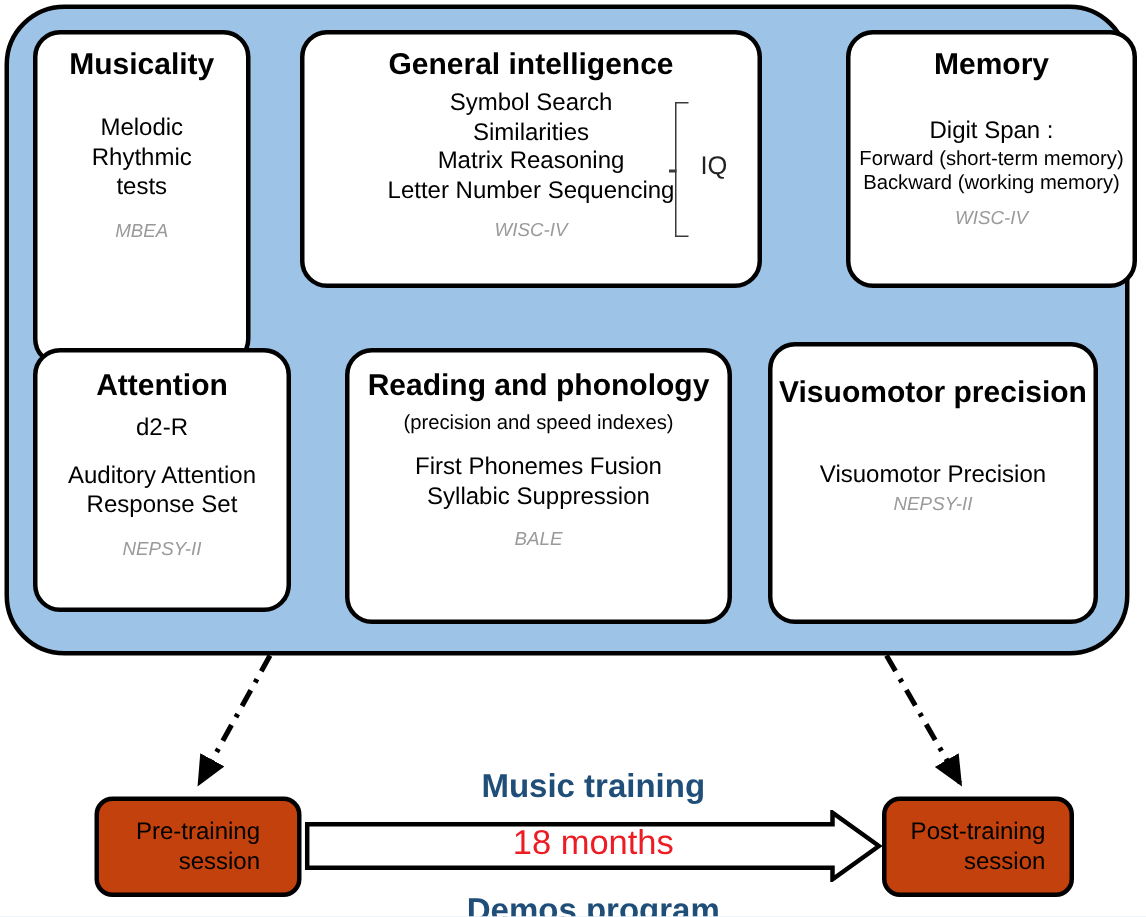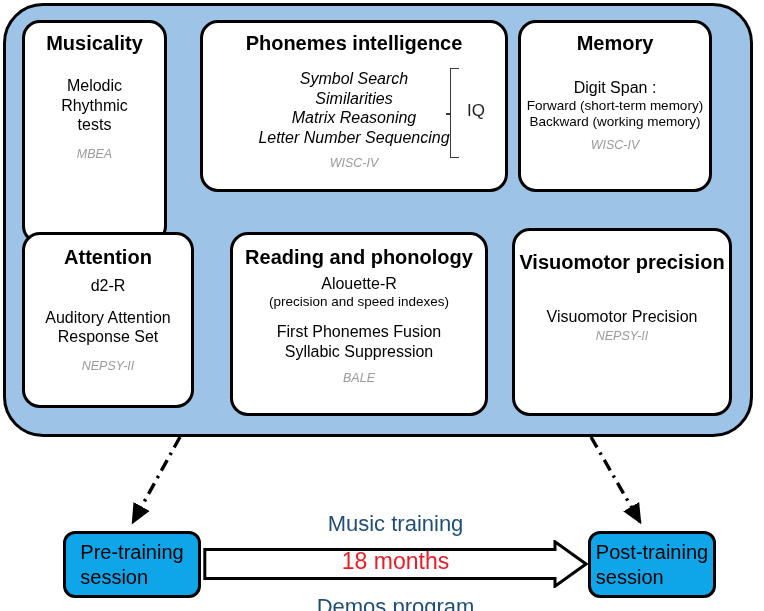--- a/index.html
+++ b/index.html
@@ -60,24 +60,24 @@
   .spacer{ height:12px; }
 
   
   #card-musicality{ left:22px; top:20px; width:145px; height:224px; }
   #card-musicality .title{ margin-top:9px; }
   #card-musicality .body{ margin-top:22px; }
   #card-musicality .src{ margin-top:12px; }
 
   #card-general{ left:200px; top:20px; width:308px; height:172px; }
   #card-general .title{ margin-top:9px; }
-  #card-general .body{ margin-top:15px;font-style:italic; }
+  #card-general .body{ margin-top:5px; }
   #card-general .src{ margin-top:9px; }
 
-  #card-memory{ left:518px; top:20px; width:194px; height:172px; }
+  #card-memory{ left:564px; top:20px; width:194px; height:172px; }
   #card-memory .title{ margin-top:9px; }
   #card-memory .body{ margin-top:24px;text-align:center; }
   #card-memory .src{ margin-top:8px; }
 
   #card-attention{ left:22px; top:232px; width:172px; height:176px; }
   #card-attention .title{ margin-top:11px; }
   #card-attention .body{ margin-top:8px; }
   #card-attention .src{ margin-top:12px; }
 
   #card-reading{ left:230px; top:232px; width:258px; height:184px; }
@@ -119,46 +119,46 @@
   .connector{
     position:absolute;
     left:0; top:0;
     width:764px; height:611px;
     pointer-events:none;
   }
 
   
   .session-box{
     position:absolute;
-    background:#0ea5e9;
+    background:#c2410c;
     border:3px solid #000000;
     border-radius:12px;
     box-sizing:border-box;
     display:flex;
     align-items:center;
     justify-content:center;
-    text-align:left;
-    font-size:20px;
+    text-align:right;
+    font-size:16px;
     color:#000000;
     line-height:1.25;
   }
   #session-pre{ left:63px; top:531px; width:138px; height:67px; }
   #session-post{ left:588px; top:531px; width:128px; height:67px; }
 
   
   #training-arrow{
     position:absolute;
     left:203px; top:540px;
     width:385px; height:48px;
   }
 
   
   .label-blue{
     position:absolute;
-    font-weight:normal;
+    font-weight:bold;
     font-size:22px;
     color:#1F4E79;
     white-space:nowrap;
     text-align:center;
   }
   #label-music-training{ left:203px; top:511px; width:385px; }
   #label-demos-program{ left:203px; top:584px; width:385px;margin-top:10px; }
   #label-18-months{
     position:absolute;
     left:203px; top:548px; width:385px;
@@ -179,21 +179,21 @@
     <div class="title">Musicality</div>
     <div class="body">
       <div class="line">Melodic</div>
       <div class="line">Rhythmic</div>
       <div class="line">tests</div>
     </div>
     <div class="src">MBEA</div>
   </div>
 
   <div class="card" id="card-general">
-    <div class="title">Phonemes intelligence</div>
+    <div class="title">General intelligence</div>
     <div class="body">
       <div class="line">Symbol Search</div>
       <div class="line">Similarities</div>
       <div class="line">Matrix Reasoning</div>
       <div class="line">Letter Number Sequencing</div>
     </div>
     <div class="src">WISC-IV</div>
   </div>
 
   <div id="iq-bracket"></div>
@@ -216,21 +216,20 @@
       <div class="spacer"></div>
       <div class="line">Auditory Attention</div>
       <div class="line">Response Set</div>
     </div>
     <div class="src">NEPSY-II</div>
   </div>
 
   <div class="card" id="card-reading">
     <div class="title">Reading and phonology</div>
     <div class="body">
-      <div class="line">Alouette-R</div>
       <div class="line small">(precision and speed indexes)</div>
       <div class="spacer"></div>
       <div class="line">First Phonemes Fusion</div>
       <div class="line">Syllabic Suppression</div>
     </div>
     <div class="src">BALE</div>
   </div>
 
   <div class="card" id="card-visuomotor">
     <div class="title">Visuomotor precision</div>

